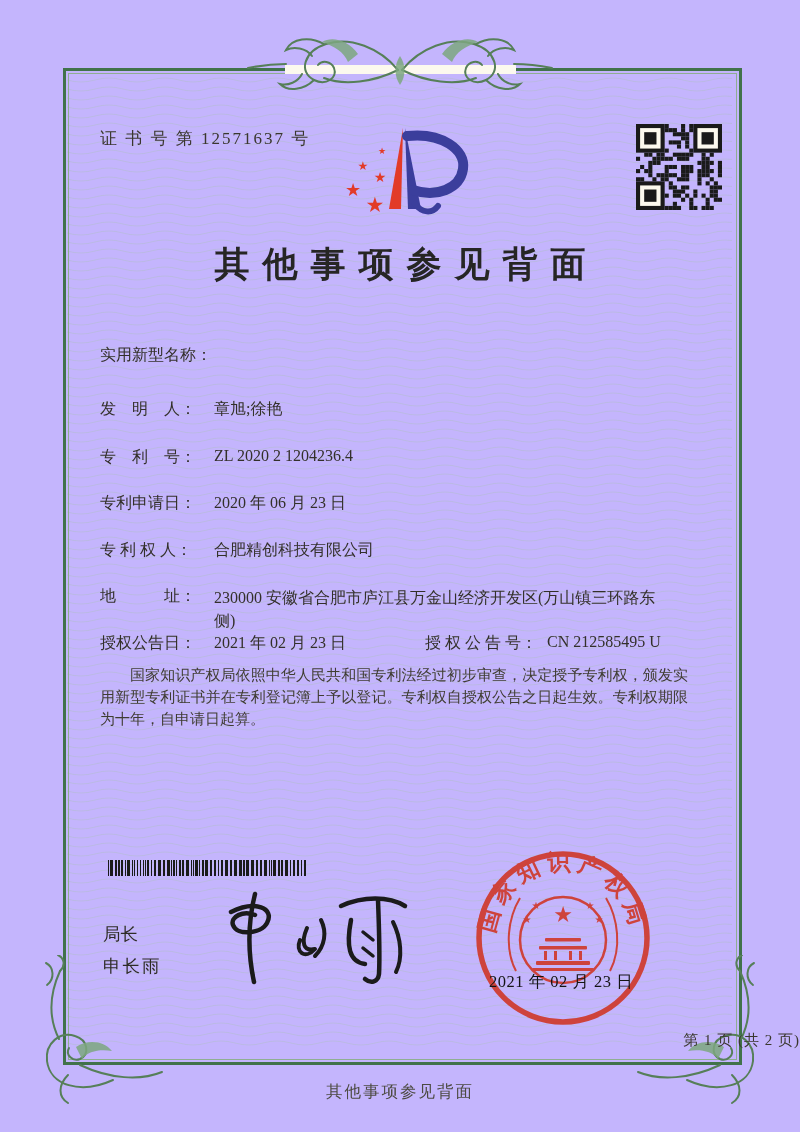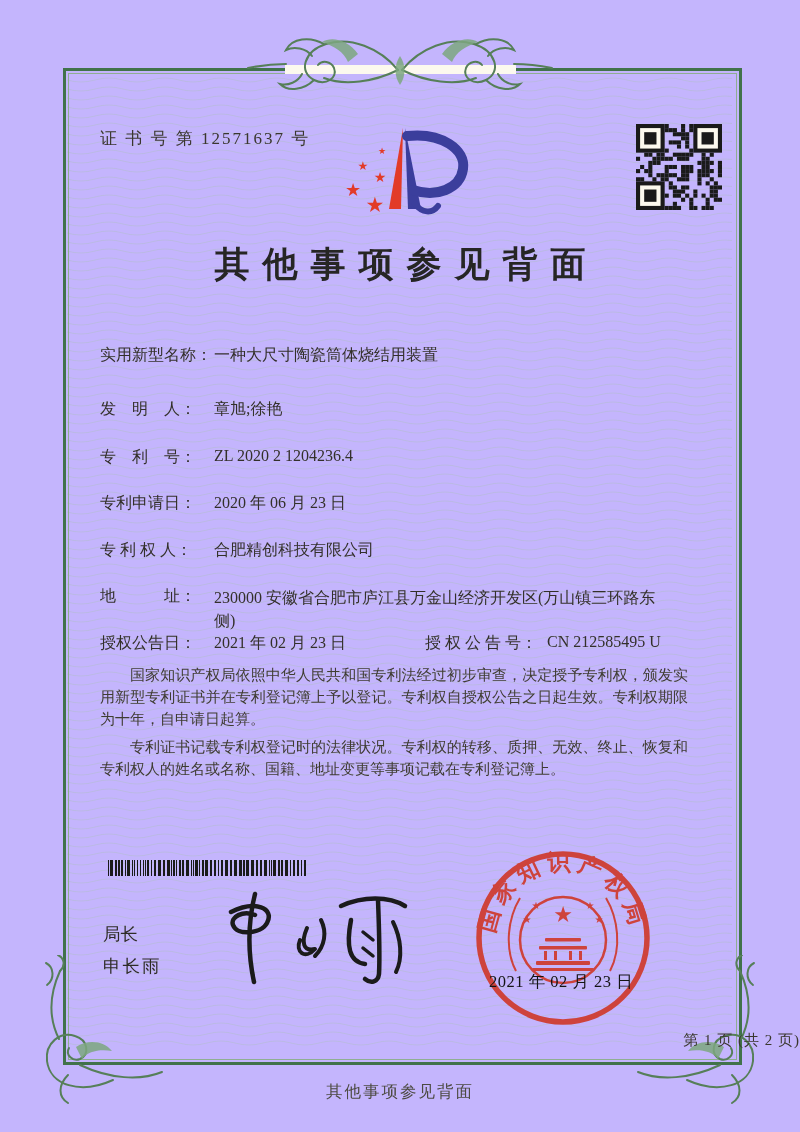--- a/index.html
+++ b/index.html
@@ -356,21 +356,20 @@
       <rect x="64" y="8" width="12" height="12" fill="#1a1a1a"></rect>
       <rect x="0" y="56" width="28" height="28" fill="#1a1a1a"></rect>
       <rect x="4" y="60" width="20" height="20" fill="#fcf9ee"></rect>
       <rect x="8" y="64" width="12" height="12" fill="#1a1a1a"></rect>
     </svg>
 
   <div class="title">其他事项参见背面</div>
 
   <div class="row" style="top:345px;align-items:center;">
     <span class="lbl">实用新型名称：</span>
-    <span class="val">一种大尺寸陶瓷筒体烧结用装置</span>
   </div>
   <div class="row" style="top:399px;">
     <span class="lbl">发　明　人：</span>
     <span class="val">章旭;徐艳</span>
   </div>
   <div class="row" style="top:447px;">
     <span class="lbl">专　利　号：</span>
     <span class="val">ZL 2020 2 1204236.4</span>
   </div>
   <div class="row" style="top:493px;">
@@ -389,21 +388,20 @@
     <span class="lbl">授权公告日：</span>
     <span class="val">2021 年 02 月 23 日</span>
   </div>
   <div class="grant-right">
     <span class="lbl">授 权 公 告 号：</span>
     <span class="val">CN 212585495 U</span>
   </div>
 
   <div class="paras">
     <p>国家知识产权局依照中华人民共和国专利法经过初步审查，决定授予专利权，颁发实用新型专利证书并在专利登记簿上予以登记。专利权自授权公告之日起生效。专利权期限为十年，自申请日起算。</p>
-    <p>专利证书记载专利权登记时的法律状况。专利权的转移、质押、无效、终止、恢复和专利权人的姓名或名称、国籍、地址变更等事项记载在专利登记簿上。</p>
   </div>
 
   <svg id="barcode" viewBox="0 0 202 16" preserveAspectRatio="none">
       <rect x="0" y="0" width="1" height="16" fill="#1a1a1a"></rect>
       <rect x="2" y="0" width="3" height="16" fill="#1a1a1a"></rect>
       <rect x="7" y="0" width="2" height="16" fill="#1a1a1a"></rect>
       <rect x="10" y="0" width="2" height="16" fill="#1a1a1a"></rect>
       <rect x="13" y="0" width="2" height="16" fill="#1a1a1a"></rect>
       <rect x="17" y="0" width="1" height="16" fill="#1a1a1a"></rect>
       <rect x="19" y="0" width="3" height="16" fill="#1a1a1a"></rect>

